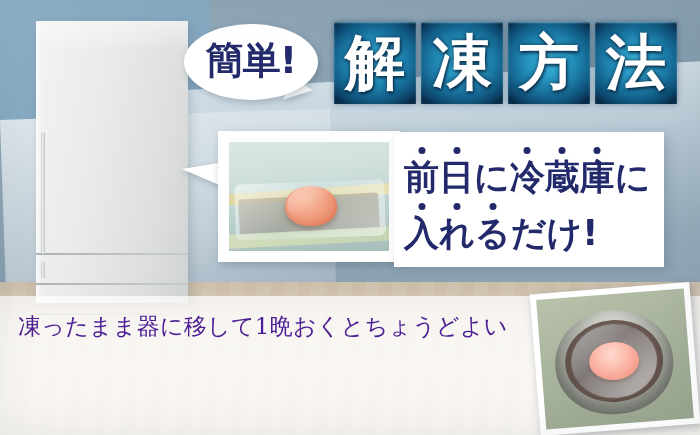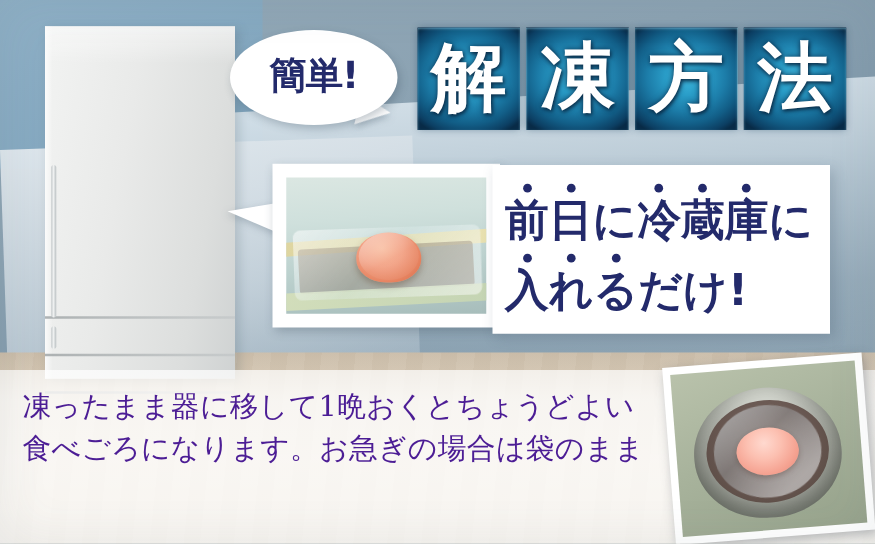--- a/index.html
+++ b/index.html
@@ -96,21 +96,21 @@
     width: 134px; height: 76px;
     background: #ffffff;
     border-radius: 50% / 50%;
     box-shadow: 2px 3px 7px rgba(60,80,95,0.30);
     display: flex; align-items: center; justify-content: center;
     z-index: 6;
   }
   .kantan-bubble .kantan-text {
     font-family: "DejaVu Sans", "Liberation Sans", sans-serif;
     font-weight: bold;
-    font-size: 30px;
+    font-size: 38px;
     color: #232a6b;
     letter-spacing: -1px;
     transform: translateY(-2px);
     white-space: nowrap;
     text-align: center;
   }
   .kantan-tail {
     position: absolute;
     left: 286px; top: 78px;
     width: 0; height: 0;
@@ -395,21 +395,20 @@
       <span class="hl-ch dot">る</span>
       <span class="hl-ch">だ</span>
       <span class="hl-ch">け</span>
       <span class="hl-ch">!</span>
     </div>
   </div>
 
   <div class="bottom-band"></div>
   <div class="body-copy">
     <div>凍ったまま器に移して1晩おくとちょうどよい</div>
-    <div>食べごろになります。お急ぎの場合は袋のまま</div>
   </div>
 
   <div class="photo-bowl-wrap">
     <div class="photo-bowl">
       <div class="pb-bowl"></div>
       <div class="pb-water"></div>
       <div class="pb-ice"></div>
       <div class="pb-food"></div>
     </div>
   </div>

